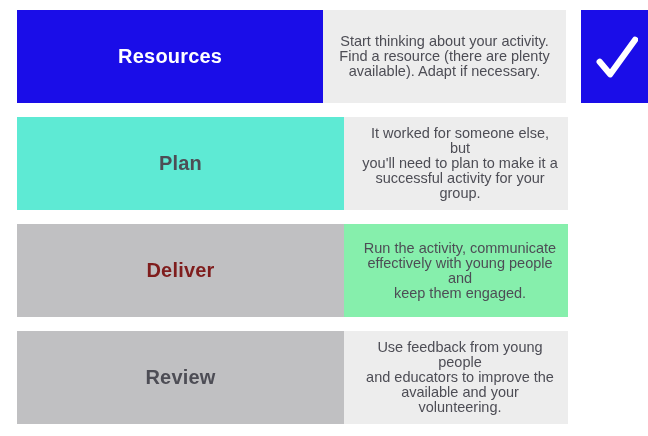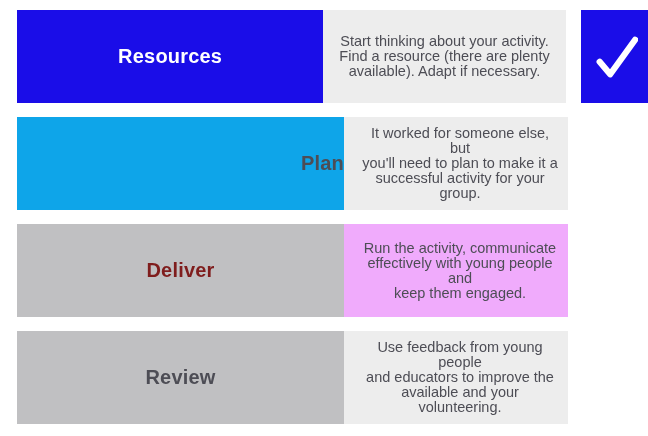--- a/index.html
+++ b/index.html
@@ -79,35 +79,35 @@
     <div class="check-box" style="background: rgb(26, 13, 232);">
       <span>
         <svg viewBox="0 0 48 48" aria-hidden="true">
           <path d="M8 29 L19 42 L45 6" fill="none" stroke="#FFFFFF" stroke-width="6.5" stroke-linecap="round" stroke-linejoin="round"></path>
         </svg>
       </span>
     </div>
   </div>
 
   <div class="row">
-    <div class="label-box" style="background: #0ea5e9; color: rgb(77, 77, 85); justify-content: flex-end;">
+    <div class="label-box" style="background: #5eead4; color: rgb(77, 77, 85);">
       <span>Plan</span>
     </div>
     <div class="desc-box" style="background: rgb(237, 237, 237); color: rgb(77, 77, 85);">
       <span class="desc-text">It worked for someone else, but
 you'll need to plan to make it a
 successful activity for your group.</span>
     </div>
   </div>
 
   <div class="row">
     <div class="label-box" style="background: rgb(192, 192, 194); color: #7f1d1d;">
       <span>Deliver</span>
     </div>
-    <div class="desc-box" style="background: #f0abfc; color: rgb(77, 77, 85);">
+    <div class="desc-box" style="background: #86efac; color: rgb(77, 77, 85);">
       <span class="desc-text">Run the activity, communicate
 effectively with young people and
 keep them engaged.</span>
     </div>
   </div>
 
   <div class="row">
     <div class="label-box" style="background: rgb(192, 192, 194); color: rgb(77, 77, 85);">
       <span>Review</span>
     </div>

